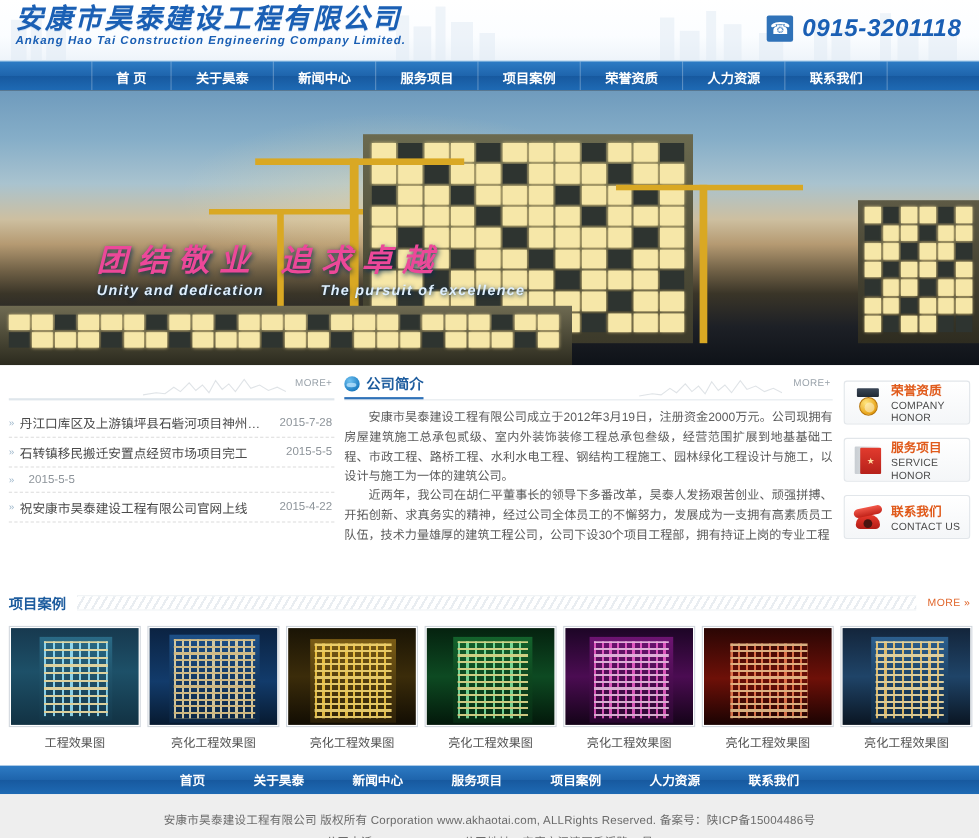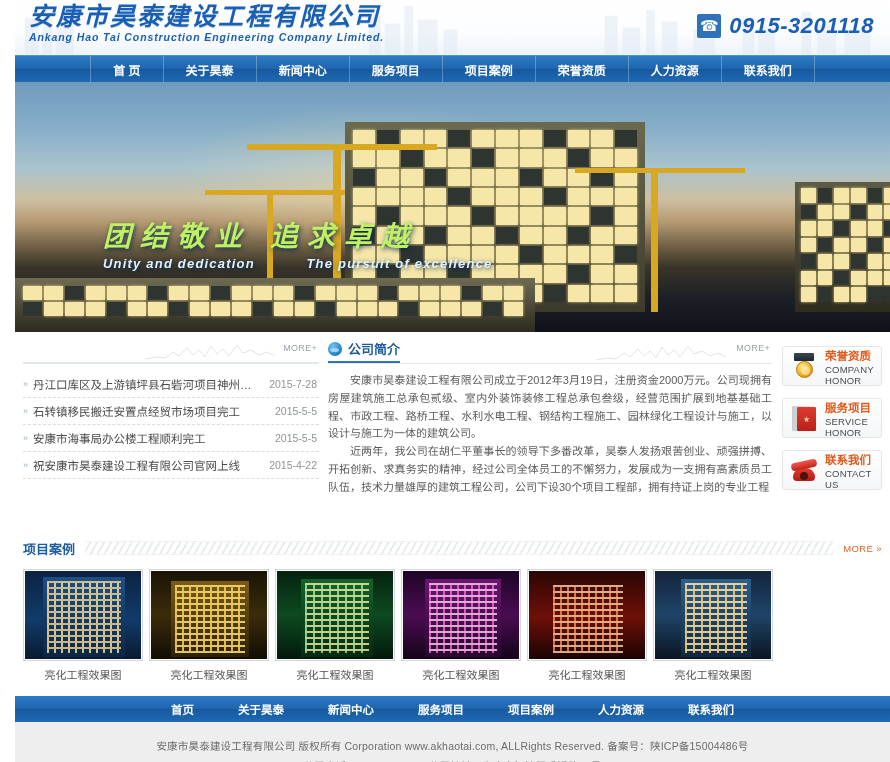--- a/index.html
+++ b/index.html
@@ -3,21 +3,21 @@
 <meta charset="utf-8">
 <title>安康市昊泰建设工程有限公司</title>
 <style>
   * { box-sizing: border-box; margin: 0; padding: 0; }
   html, body {
     width: 890px; height: 762px;
     font-family: "Liberation Sans", "DejaVu Sans", sans-serif;
     background: #ffffff;
     overflow: hidden;
   }
-  .page { width: 890px; height: 762px; position: relative; padding-left: 15px; }
+  .page { width: 890px; height: 762px; position: relative; }
 
   
   .header {
     position: relative;
     height: 55px;
     background: linear-gradient(to bottom, #ffffff 0%, #fbfdff 60%, #eef4fa 100%);
     overflow: hidden;
   }
   .header-skyline {
     position: absolute; inset: 0;
@@ -123,21 +123,21 @@
   }
   .banner-slogan {
     position: absolute; left: 88px; top: 132px;
     z-index: 6;
   }
   .slogan-cn {
     font-family: "DejaVu Serif", "Liberation Serif", serif;
     font-size: 28px;
     font-weight: bold;
     font-style: italic;
-    color: #bef264;
+    color: #ec4899;
     letter-spacing: 9px;
     text-shadow: 1px 2px 5px rgba(0,40,80,.85);
     white-space: nowrap;
   }
   .slogan-en {
     margin-top: 2px;
     font-size: 13px;
     font-weight: bold;
     font-style: italic;
     color: #dff0ff;
@@ -668,21 +668,20 @@
             <span class="t">丹江口库区及上游镇坪县石砦河项目神州湾小</span>
             <span class="d">2015-7-28</span>
           </div>
           <div class="news-item">
             <span class="dot">»</span>
             <span class="t">石转镇移民搬迁安置点经贸市场项目完工</span>
             <span class="d">2015-5-5</span>
           </div>
           <div class="news-item">
             <span class="dot">»</span>
-            <span class="t">安康市海事局办公楼工程顺利完工</span>
             <span class="d">2015-5-5</span>
           </div>
           <div class="news-item">
             <span class="dot">»</span>
             <span class="t">祝安康市昊泰建设工程有限公司官网上线</span>
             <span class="d">2015-4-22</span>
           </div>
         </div>
       </div>
 
@@ -741,20 +740,31 @@
     </div>
 
     <div class="cases">
       <div class="cases-head">
         <div class="cases-title">项目案例</div>
         <div class="cases-stripe"></div>
         <div class="cases-more">MORE »</div>
       </div>
       <div class="case-grid">
 
+        <div class="case-item">
+          <div class="case-thumb">
+            <div class="thumb-inner" style="background:linear-gradient(to bottom,#17394f 0%,#1d5068 45%,#123243 100%);">
+              <div style="position:absolute;left:26px;top:8px;width:66px;height:76px;background:linear-gradient(to bottom,#2a6a86,#14384b);"></div>
+              <div style="position:absolute;left:30px;top:12px;width:58px;height:68px;
+                background-image:repeating-linear-gradient(to bottom,#ffe9a8 0 2px,transparent 2px 7px),
+                repeating-linear-gradient(to right,#9fe8ff 0 2px,transparent 2px 8px);opacity:.85;"></div>
+            </div>
+          </div>
+          <div class="case-cap">工程效果图</div>
+        </div>
 
         <div class="case-item">
           <div class="case-thumb">
             <div class="thumb-inner" style="background:linear-gradient(to bottom,#0b2342 0%,#123b6b 55%,#071a30 100%);">
               <div style="position:absolute;left:18px;top:6px;width:82px;height:80px;background:linear-gradient(to bottom,#1d4f86,#0c2644);"></div>
               <div style="position:absolute;left:22px;top:10px;width:74px;height:72px;
                 background-image:repeating-linear-gradient(to bottom,#ffd98a 0 2px,transparent 2px 6px),
                 repeating-linear-gradient(to right,#ffe9b0 0 2px,transparent 2px 7px);opacity:.8;"></div>
             </div>
           </div>

